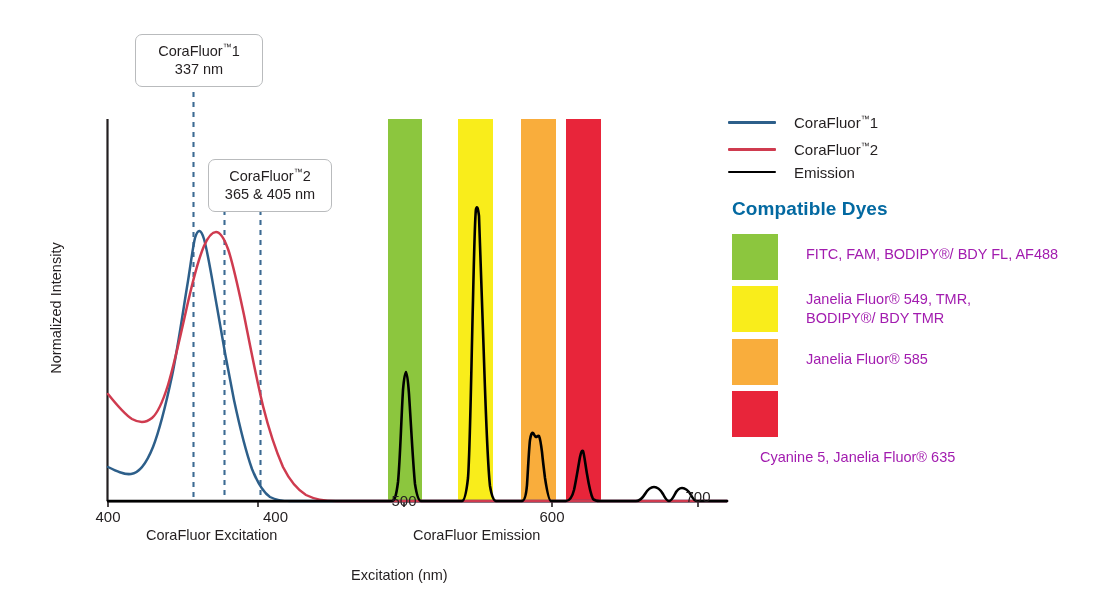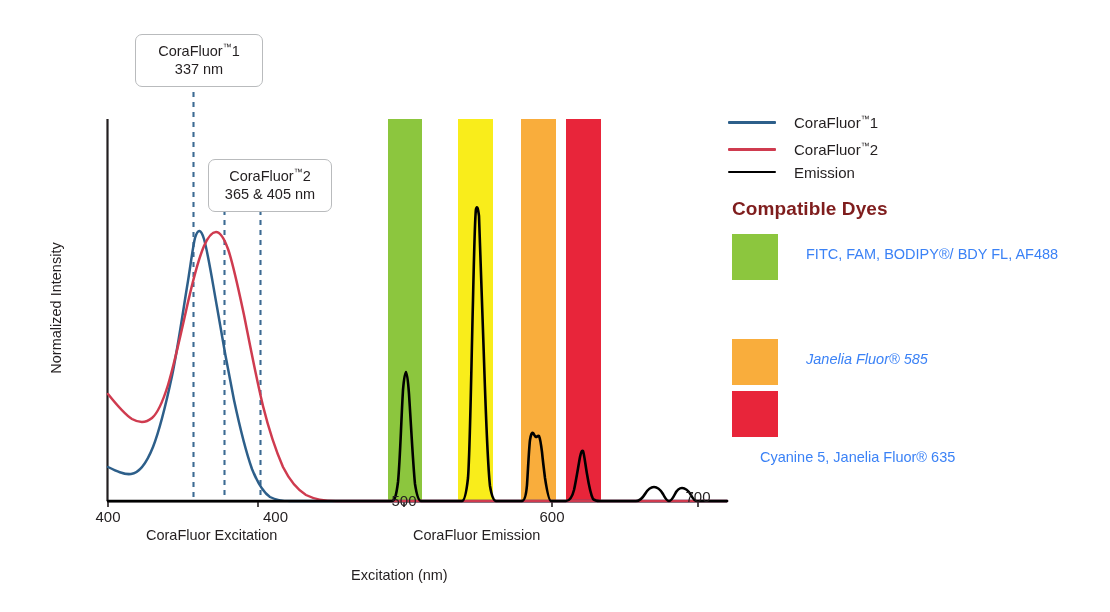--- a/index.html
+++ b/index.html
@@ -80,37 +80,37 @@
     width:48px;height:3px;border-radius:1px;margin-right:18px;flex:0 0 auto;
   }
   .series-label{font-size:15px;color:#231f20;white-space:nowrap;}
 
   #series-0{top:111px;}
   #series-1{top:138px;}
   #series-2{top:161px;}
 
   #dyes-title{
     position:absolute;left:4px;top:198px;
-    font-size:19px;font-weight:bold;color:#7f1d1d;
+    font-size:19px;font-weight:bold;color:#0369a1;
     letter-spacing:.1px;
   }
 
   .dye-row{position:absolute;left:4px;display:flex;align-items:flex-start;}
   .dye-swatch{width:46px;height:46px;flex:0 0 auto;}
   .dye-label{
     margin-left:28px;
     font-size:14.5px;
     line-height:1.32;
-    color:#3b82f6;
+    color:#a21caf;
     white-space:pre-line;
     padding-top:4px;
   }
   #dye-0{top:234px;}
   #dye-1{top:286px;}
-  #dye-2{top:339px;font-style:italic;}
+  #dye-2{top:339px;}
   #dye-3{top:391px;flex-direction:column;}
   .dye-0-label{padding-top:11px;}
   .dye-2-label{padding-top:11px;}
   .dye-3-label{padding-top:11px;}
 </style>
 </head>
 <body>
 
 <div id="root">
 
@@ -256,20 +256,25 @@
       <span class="series-label">Emission</span>
     </div>
 
     <div id="dyes-title">Compatible Dyes</div>
 
     <div class="dye-row" id="dye-0">
       <span class="dye-swatch" style="background:#8cc63e;"></span>
       <span class="dye-label dye-0-label">FITC, FAM, BODIPY®/ BDY FL, AF488</span>
     </div>
 
+    <div class="dye-row" id="dye-1">
+      <span class="dye-swatch" style="background:#f9ed1b;"></span>
+      <span class="dye-label">Janelia Fluor® 549, TMR,
+BODIPY®/ BDY TMR</span>
+    </div>
 
     <div class="dye-row" id="dye-2">
       <span class="dye-swatch" style="background:#f9ad3c;"></span>
       <span class="dye-label dye-2-label">Janelia Fluor® 585</span>
     </div>
 
     <div class="dye-row" id="dye-3">
       <span class="dye-swatch" style="background:#e8253a;"></span>
       <span class="dye-label dye-3-label">Cyanine 5, Janelia Fluor® 635</span>
     </div>

